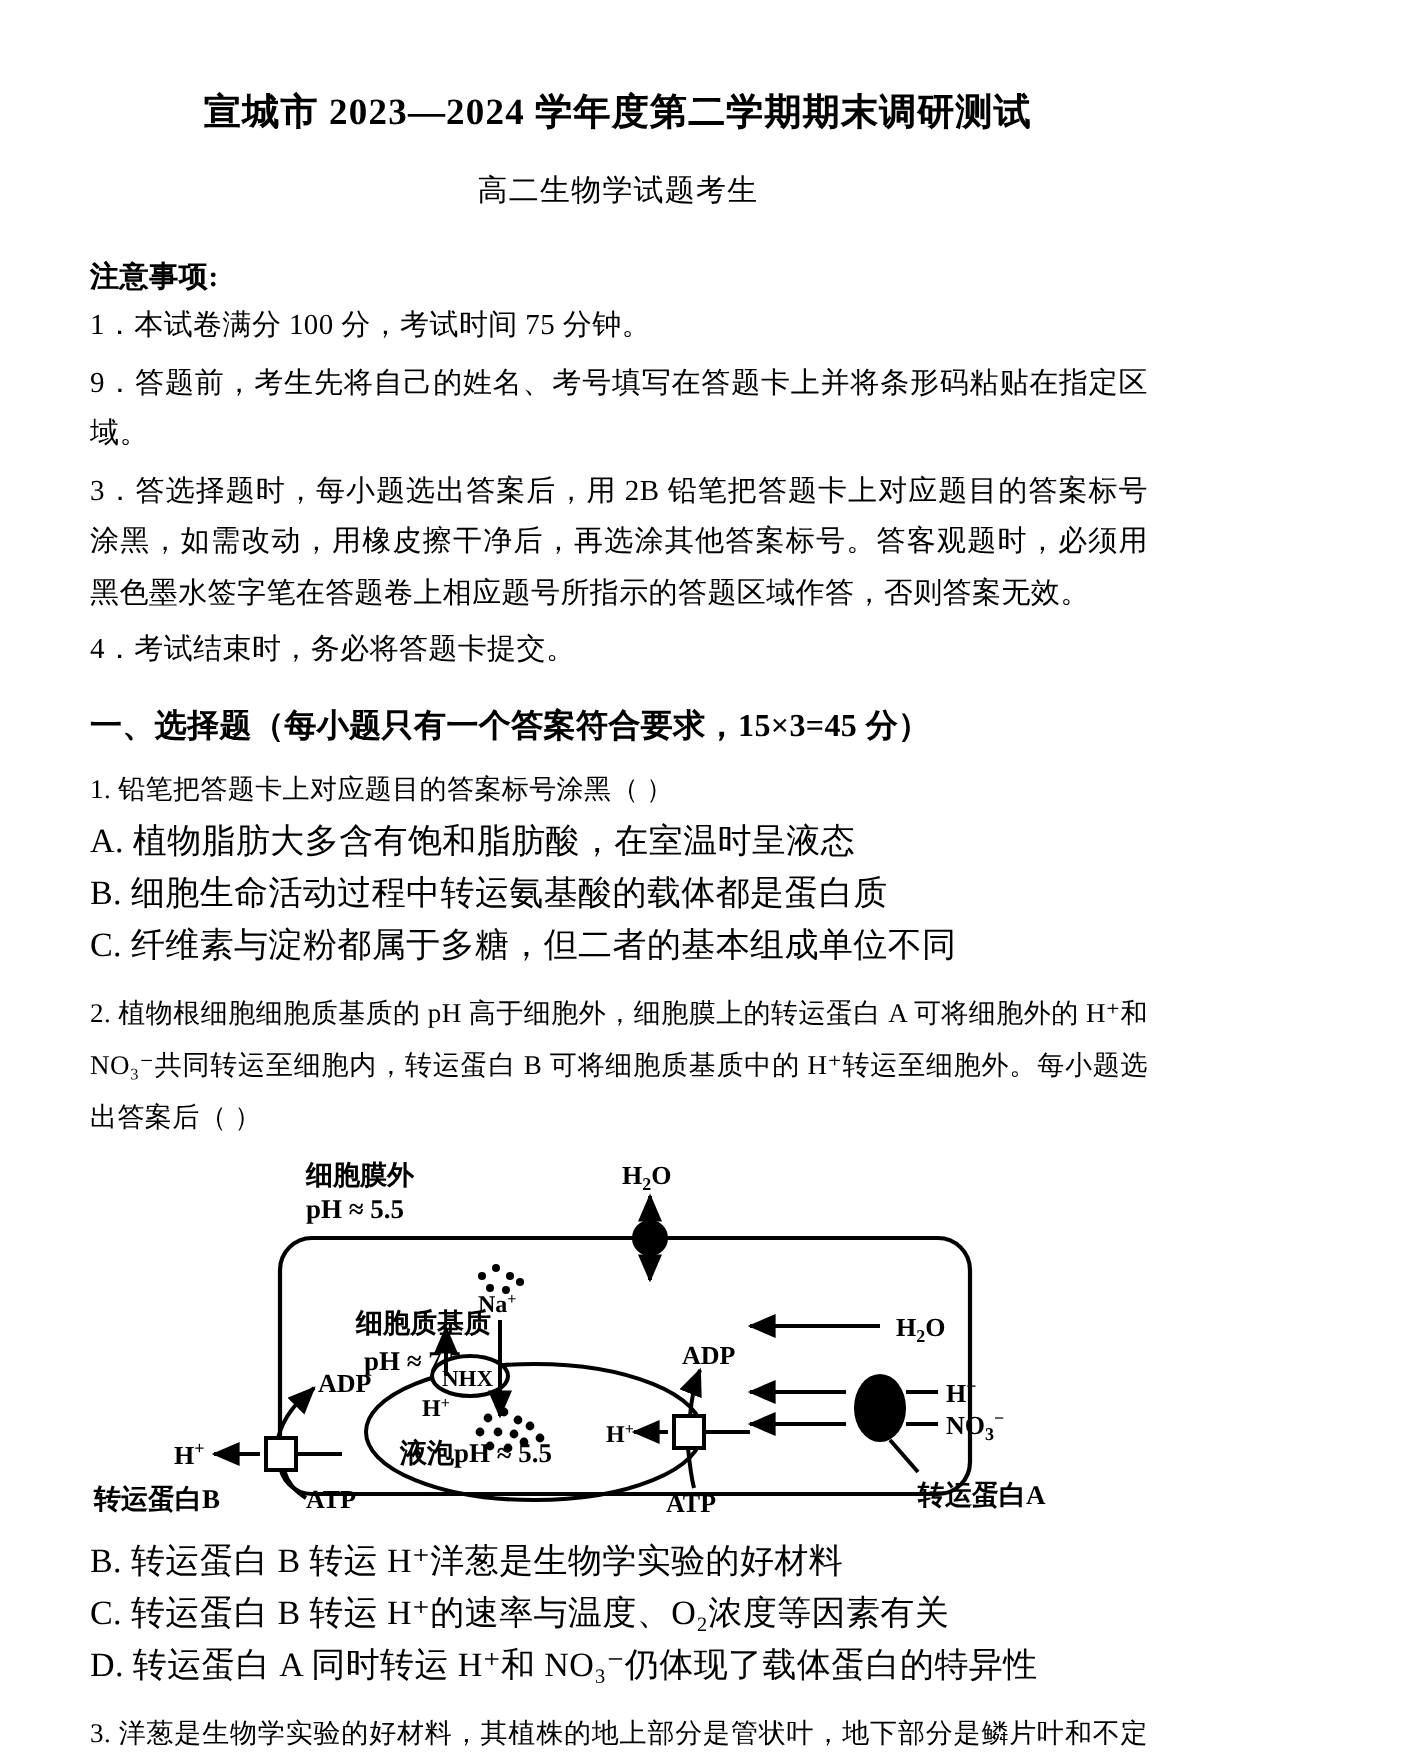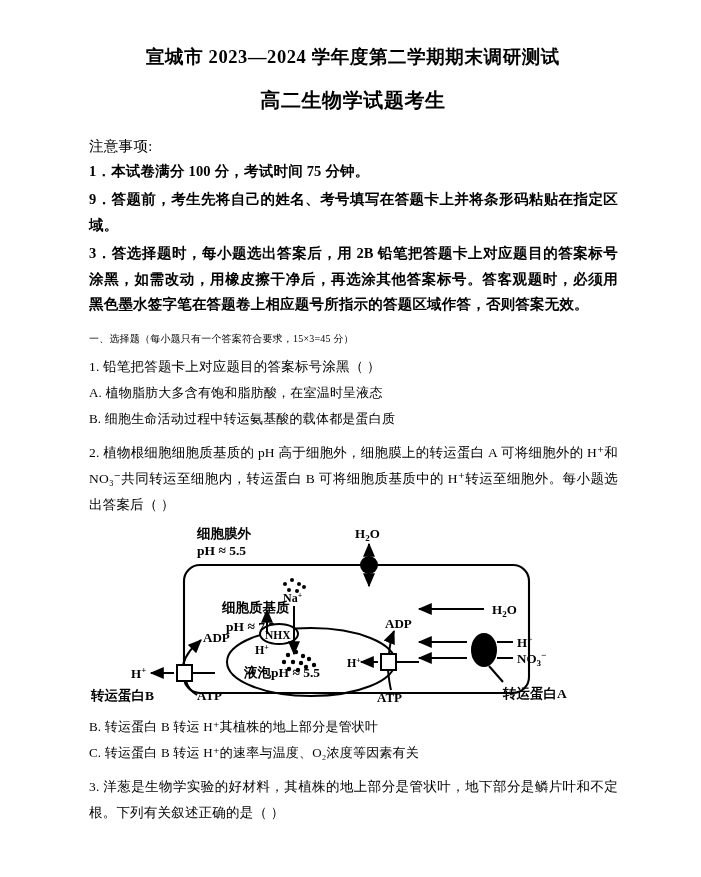--- a/index.html
+++ b/index.html
@@ -14,73 +14,72 @@
     font-family: "Liberation Serif", "DejaVu Serif", serif;
     color: #000000;
     overflow: hidden;
   }
   .page {
     position: absolute;
     left: 0; top: 0;
     width: 618px;
     height: 877px;
     padding: 0;
-    margin-left: 44px;
   }
   .title-block {
     text-align: center;
     margin-top: 44px;
   }
   .title-main {
     font-size: 18.5px;
     font-weight: bold;
     letter-spacing: 0.6px;
     line-height: 1.5;
   }
   .title-sub {
-    font-size: 20px;
-    font-weight: bold;
+    font-size: 15px;
+    font-weight: normal;
     letter-spacing: 0.6px;
     margin-top: 13px;
     line-height: 1.5;
   }
   .body-wrap {
     margin: 0 44px 0 45px;
   }
   .notice-head {
     font-size: 14.5px;
-    font-weight: normal;
+    font-weight: bold;
     margin-top: 22px;
     letter-spacing: 0.3px;
   }
   .notice-item {
     font-size: 14.5px;
-    font-weight: bold;
+    font-weight: normal;
     line-height: 25.5px;
     letter-spacing: 0.2px;
     text-align: justify;
     margin-top: 3px;
   }
   .section-head {
-    font-size: 10px;
-    font-weight: normal;
+    font-size: 16px;
+    font-weight: bold;
     margin-top: 14px;
     letter-spacing: 0.2px;
   }
   .q-line {
     font-size: 13.5px;
     line-height: 26px;
     letter-spacing: 0.2px;
     text-align: justify;
   }
   .q-stem {
     margin-top: 8px;
   }
   .opt {
-    font-size: 13px;
+    font-size: 17px;
     line-height: 26px;
     letter-spacing: 0.2px;
   }
   .fig {
     margin: 4px 0 2px 0;
     display: block;
   }
 </style>
 </head>
 <body>
@@ -91,29 +90,31 @@
     <div class="title-main">宣城市 2023—2024 学年度第二学期期末调研测试</div>
     <div class="title-sub">高二生物学试题考生</div>
   </div>
 
   <div class="body-wrap">
 
     <div class="notice-head">注意事项:</div>
     <div class="notice-item">1．本试卷满分 100 分，考试时间 75 分钟。</div>
     <div class="notice-item">9．答题前，考生先将自己的姓名、考号填写在答题卡上并将条形码粘贴在指定区域。</div>
     <div class="notice-item">3．答选择题时，每小题选出答案后，用 2B 铅笔把答题卡上对应题目的答案标号涂黑，如需改动，用橡皮擦干净后，再选涂其他答案标号。答客观题时，必须用黑色墨水签字笔在答题卷上相应题号所指示的答题区域作答，否则答案无效。</div>
+    <div class="notice-item">4．考试结束时，务必将答题卡提交。</div>
 
     <div class="section-head">一、选择题（每小题只有一个答案符合要求，15×3=45 分）</div>
 
     <div class="q-line q-stem">
       <span>1.</span>
       <span>铅笔把答题卡上对应题目的答案标号涂黑（     ）</span>
     </div>
     <div class="opt">A. 植物脂肪大多含有饱和脂肪酸，在室温时呈液态</div>
     <div class="opt">B. 细胞生命活动过程中转运氨基酸的载体都是蛋白质</div>
+    <div class="opt">C. 纤维素与淀粉都属于多糖，但二者的基本组成单位不同</div>
 
     <div class="q-line q-stem">
       <span>2.</span>
       <span>植物根细胞细胞质基质的 pH 高于细胞外，细胞膜上的转运蛋白 A 可将细胞外的 H⁺和 NO₃⁻共同转运至细胞内，转运蛋白 B 可将细胞质基质中的 H⁺转运至细胞外。每小题选出答案后（     ）</span>
     </div>
 
     <svg class="fig" width="612" height="190" viewBox="0 0 612 190" xmlns="http://www.w3.org/2000/svg">
       <defs>
         <marker id="ah" markerWidth="8" markerHeight="8" refX="6.4" refY="3" orient="auto">
           <path d="M0,0 L7,3 L0,6 z" fill="#000"></path>
@@ -192,22 +193,23 @@
       <rect x="292" y="132" width="15" height="16" fill="#fff" stroke="#000" stroke-width="2"></rect>
       <line x1="307" y1="140" x2="330" y2="140" stroke="#000" stroke-width="2"></line>
       <line x1="289" y1="140" x2="272" y2="140" stroke="#000" stroke-width="2" marker-end="url(#ah)"></line>
       <text x="258" y="145" font-family="'Liberation Serif',serif" font-size="12" font-weight="bold">H<tspan font-size="8" dy="-4">+</tspan></text>
       <path d="M300,132 C301,120 303,114 305,109" fill="none" stroke="#000" stroke-width="2" marker-end="url(#ah)"></path>
       <text x="296" y="106" font-family="'Liberation Serif',serif" font-size="13" font-weight="bold">ADP</text>
       <path d="M299,148 C300,158 301,164 302,168" fill="none" stroke="#000" stroke-width="2"></path>
       <text x="288" y="180" font-family="'Liberation Serif',serif" font-size="13" font-weight="bold">ATP</text>
     </svg>
 
-    <div class="opt">B. 转运蛋白 B 转运 H⁺其植株的地上部分是管状叶</div>
+    <div class="opt">B. 转运蛋白 B 转运 H⁺洋葱是生物学实验的好材料</div>
     <div class="opt">C. 转运蛋白 B 转运 H⁺的速率与温度、O₂浓度等因素有关</div>
+    <div class="opt">D. 转运蛋白 A 同时转运 H⁺和 NO₃⁻仍体现了载体蛋白的特异性</div>
 
     <div class="q-line q-stem">
       <span>3.</span>
       <span>洋葱是生物学实验的好材料，其植株的地上部分是管状叶，地下部分是鳞片叶和不定根。下列有关叙述正确的是（     ）</span>
     </div>
 
   </div>
 </div>
 
 </body></html>

